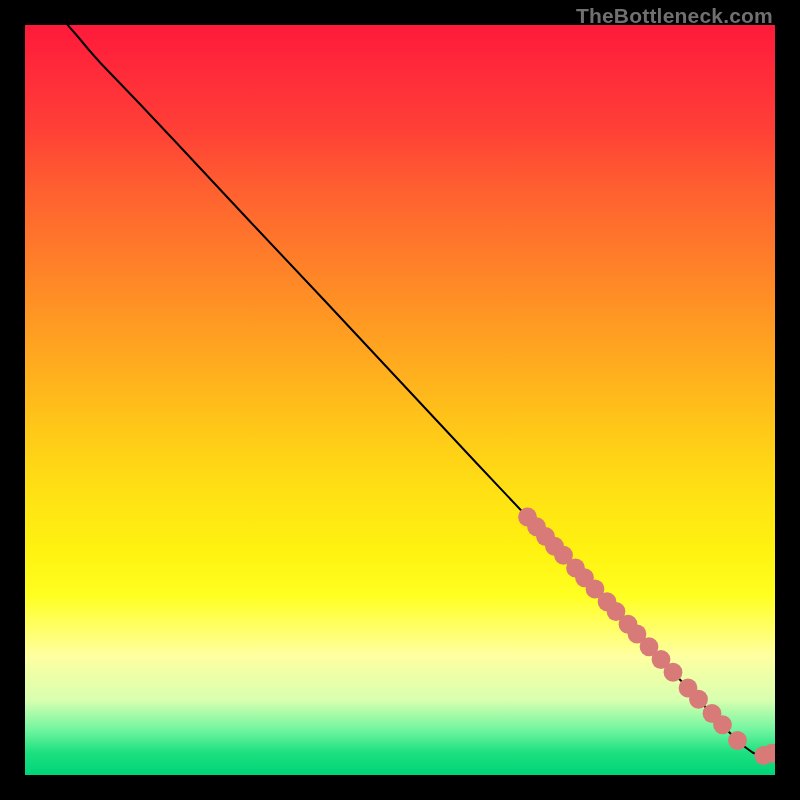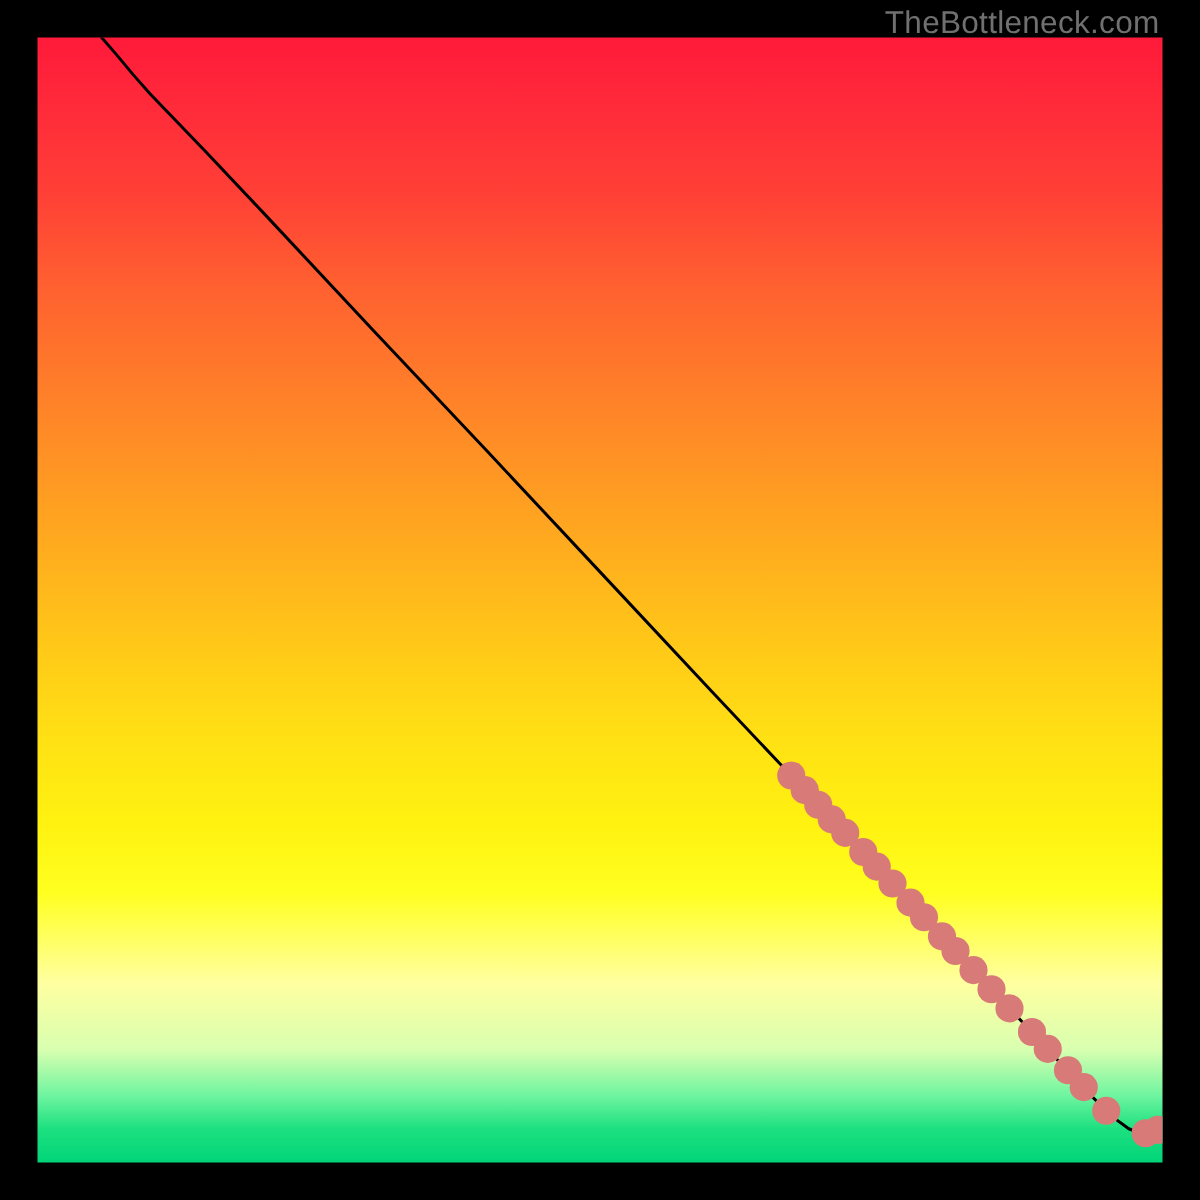--- a/index.html
+++ b/index.html
@@ -34,21 +34,21 @@
       #70f5a0 94%,
       #1de080 97%,
       #00d478 100%);
   }
   .watermark {
     position: absolute;
     top: 4px;
     right: 27px;
     color: #707070;
     font-size: 21px;
-    font-weight: 400;
+    font-weight: 700;
     letter-spacing: 0.2px;
     margin-left: 48px;
   }
   svg.curve {
     position: absolute;
     left: 0;
     top: 0;
     width: 750px;
     height: 750px;
     pointer-events: none;

